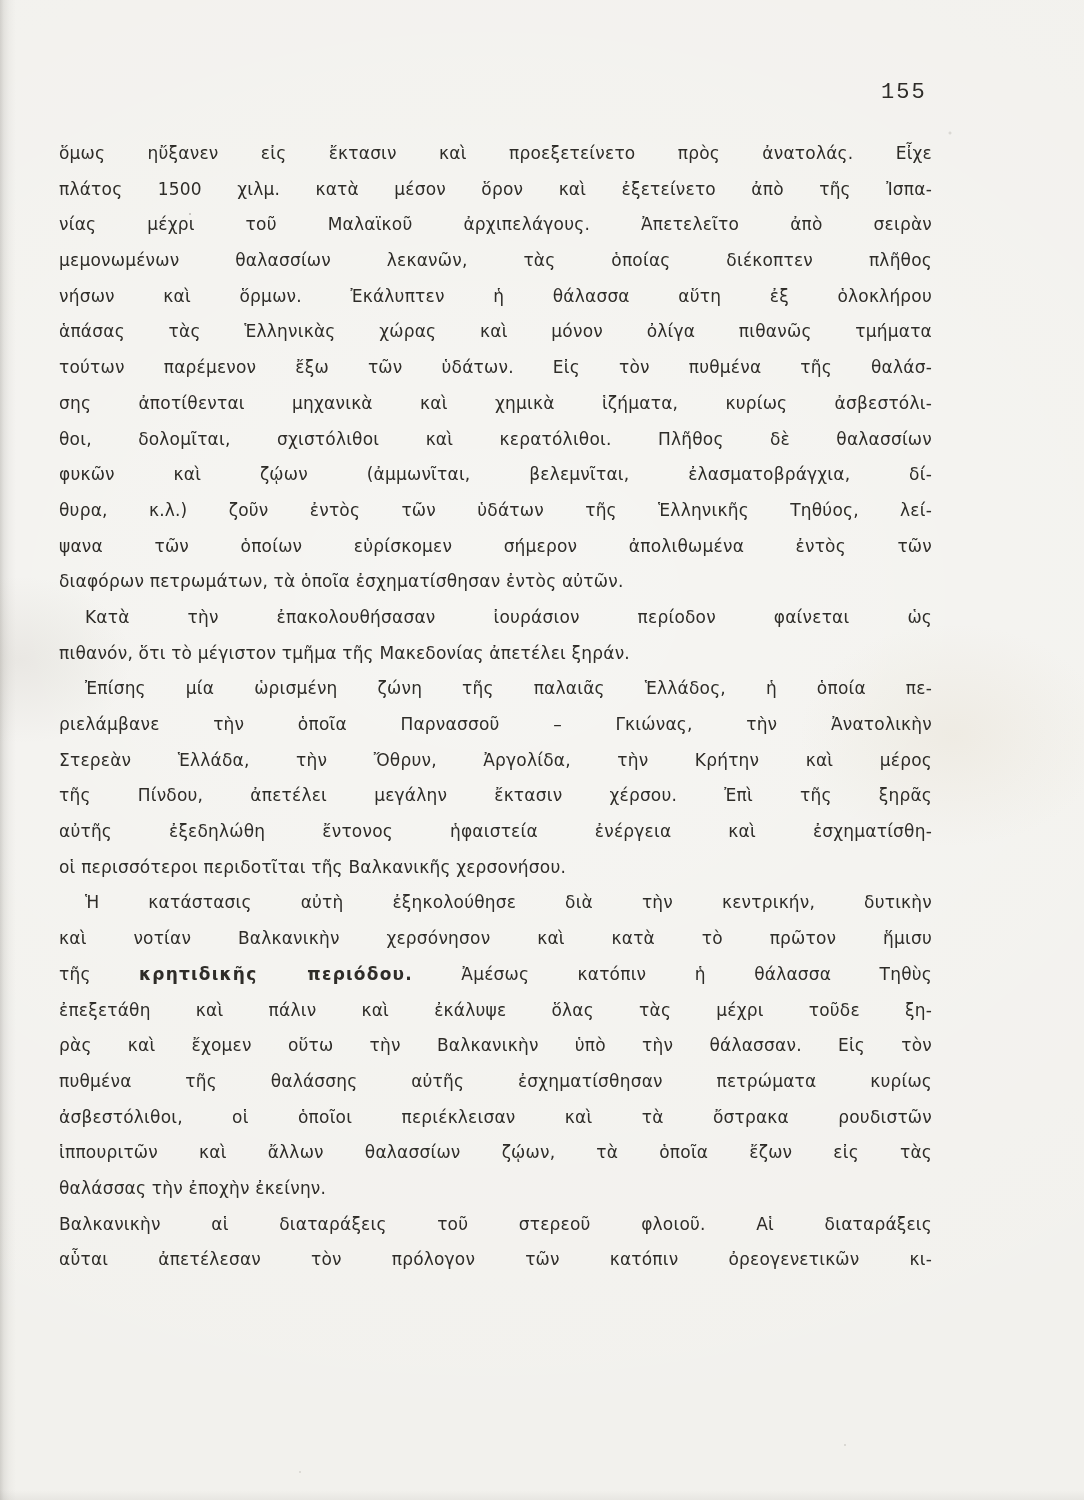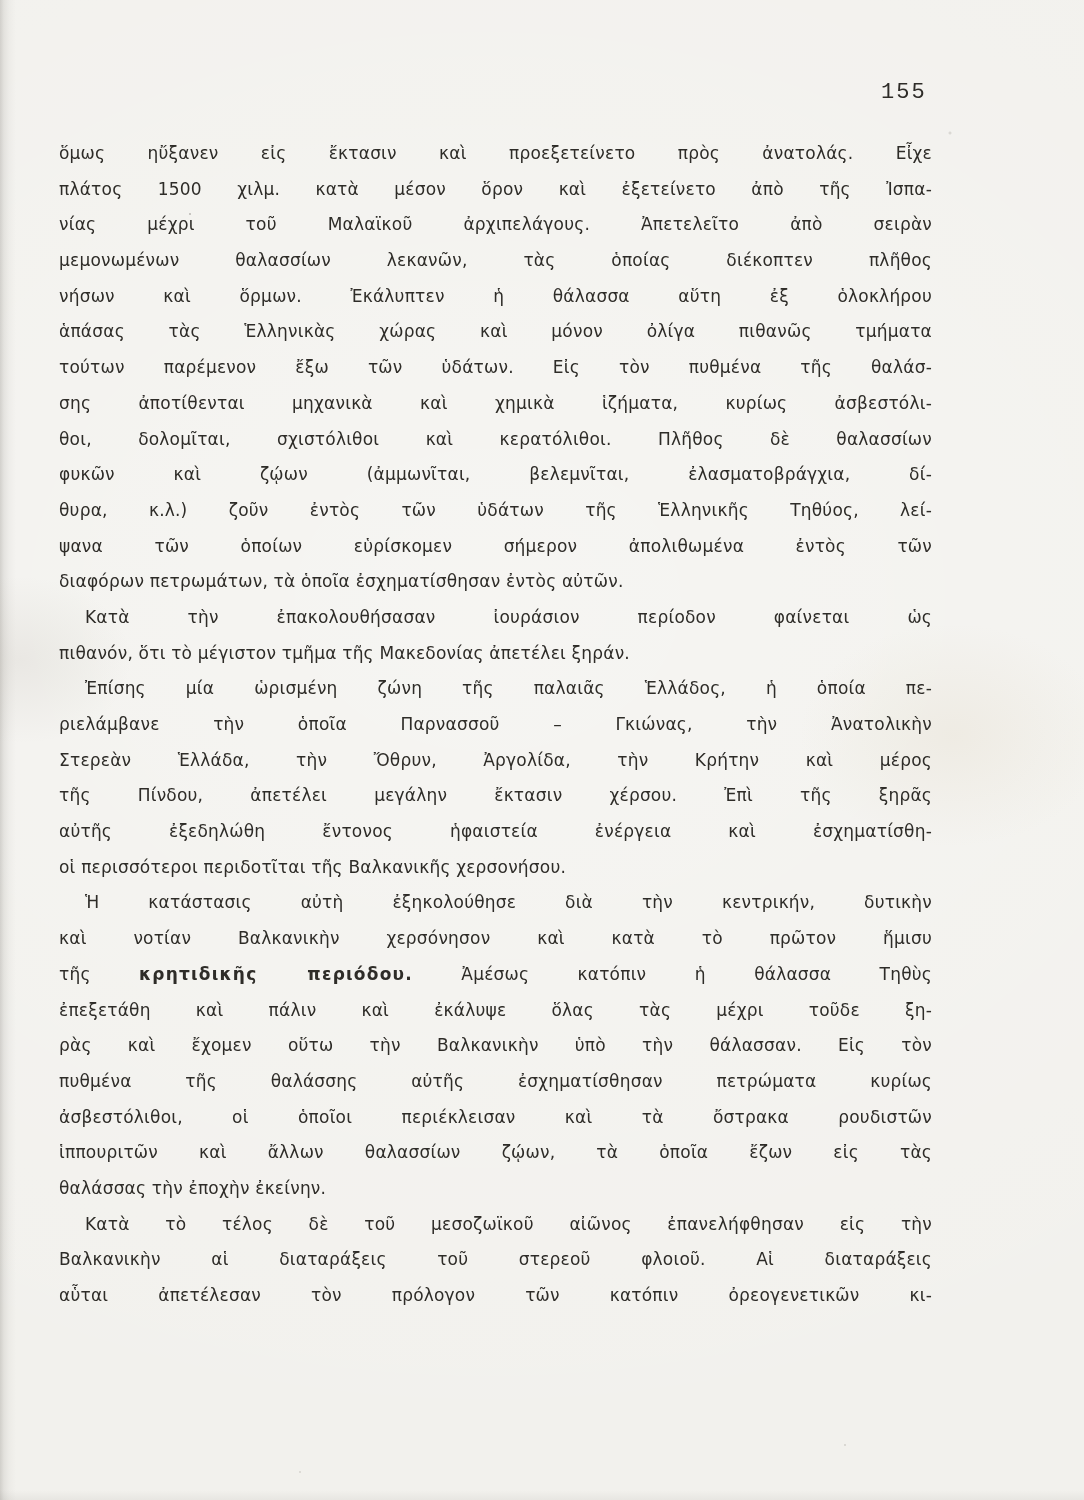--- a/index.html
+++ b/index.html
@@ -94,17 +94,16 @@
       <div class="line ragged"><span>οἱ περισσότεροι περιδοτῖται τῆς Βαλκανικῆς χερσονήσου.</span></div>
       <div class="line indent"><span>Ἡ κατάστασις αὐτὴ ἐξηκολούθησε διὰ τὴν κεντρικήν, δυτικὴν</span></div>
       <div class="line"><span>καὶ νοτίαν Βαλκανικὴν χερσόνησον καὶ κατὰ τὸ πρῶτον ἥμισυ</span></div>
       <div class="line"><span>τῆς </span><span class="bold-em">κρητιδικῆς περιόδου.</span><span> Ἀμέσως κατόπιν ἡ θάλασσα Τηθὺς</span></div>
       <div class="line"><span>ἐπεξετάθη καὶ πάλιν καὶ ἐκάλυψε ὅλας τὰς μέχρι τοῦδε ξη-</span></div>
       <div class="line"><span>ρὰς καὶ ἔχομεν οὕτω τὴν Βαλκανικὴν ὑπὸ τὴν θάλασσαν. Εἰς τὸν</span></div>
       <div class="line"><span>πυθμένα τῆς θαλάσσης αὐτῆς ἐσχηματίσθησαν πετρώματα κυρίως</span></div>
       <div class="line"><span>ἀσβεστόλιθοι, οἱ ὁποῖοι περιέκλεισαν καὶ τὰ ὄστρακα ρουδιστῶν</span></div>
       <div class="line"><span>ἱππουριτῶν καὶ ἄλλων θαλασσίων ζῴων, τὰ ὁποῖα ἔζων εἰς τὰς</span></div>
       <div class="line ragged"><span>θαλάσσας τὴν ἐποχὴν ἐκείνην.</span></div>
-      <div class="line indent"><span>Κατὰ τὸ τέλος δὲ τοῦ μεσοζωϊκοῦ αἰῶνος ἐπανελήφθησαν εἰς τὴν</span></div>
       <div class="line"><span>Βαλκανικὴν αἱ διαταράξεις τοῦ στερεοῦ φλοιοῦ. Αἱ διαταράξεις</span></div>
       <div class="line"><span>αὗται ἀπετέλεσαν τὸν πρόλογον τῶν κατόπιν ὀρεογενετικῶν κι-</span></div>
     </div>
 </div>
 
 </body></html>

